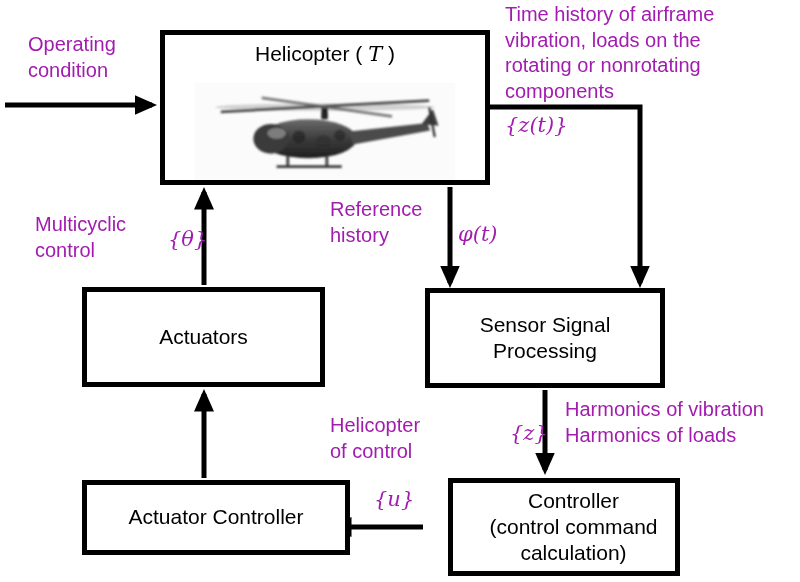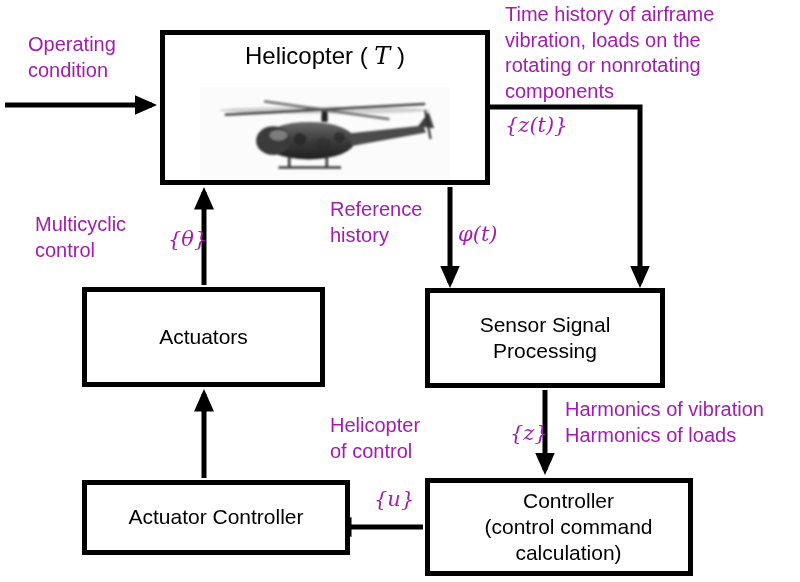--- a/index.html
+++ b/index.html
@@ -33,26 +33,26 @@
     line-height: 1.25;
     color: #000;
   }
 
   .box-helicopter {
     left: 160px; top: 30px; width: 330px; height: 155px;
     flex-direction: column;
     justify-content: flex-start;
     padding-top: 6px;
   }
-  .heli-title { font-size: 24px; margin-bottom: 16px; }
+  .heli-title { font-size: 21px; margin-bottom: 16px; }
   .math-inline { font-family: "DejaVu Serif", serif; font-style: italic; }
 
   .box-actuators           { left: 82px;  top: 287px; width: 243px; height: 100px; }
   .box-sensor              { left: 425px; top: 288px; width: 240px; height: 100px; }
-  .box-controller          { left: 425px; top: 478px; width: 268px; height: 98px; padding-left: 19px;  }
+  .box-controller          { left: 448px; top: 478px; width: 232px; height: 98px; padding-left: 19px;  }
   .box-actuator-controller { left: 82px;  top: 480px; width: 268px; height: 75px;  }
 
   .label {
     position: absolute;
     font-size: 20px;
     line-height: 1.28;
     white-space: pre-line;
     color: #a21caf;
   }
   .math {

